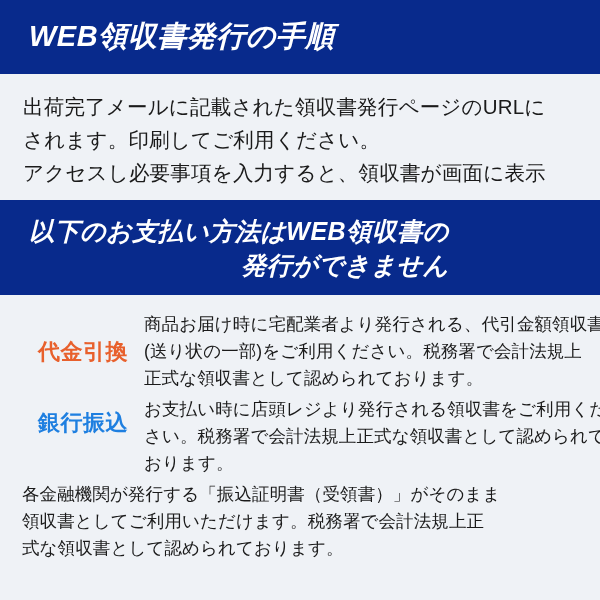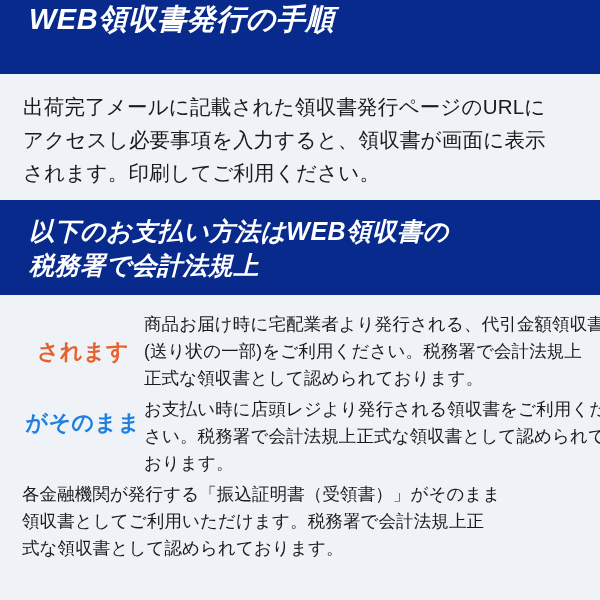--- a/index.html
+++ b/index.html
@@ -24,21 +24,21 @@
   }
 
   
   .banner {
     background: #082a8c;
     color: #ffffff;
     font-weight: bold;
     font-style: italic;
     letter-spacing: 0.5px;
     display: flex;
-    align-items: flex-start;
+    align-items: center;
     box-sizing: border-box;
   }
 
   .banner-title {
     position: absolute;
     left: 0;
     top: 0;
     width: 600px;
     height: 74px;
     padding-left: 29px;
@@ -48,20 +48,21 @@
   .banner-notice {
     position: absolute;
     left: 0;
     top: 200px;
     width: 600px;
     height: 95px;
     padding-left: 29px;
     font-size: 25px;
     line-height: 34px;
     align-items: center;
+    text-align: right;
   }
   .banner-notice .lines {
     display: block;
   }
   .banner-notice .line {
     display: block;
     white-space: nowrap;
   }
 
   
@@ -139,48 +140,48 @@
 <body>
 
 <div class="page" style="background: rgb(239, 242, 246);">
 
   <div class="banner banner-title" style="background: rgb(8, 42, 140);">
     <span>WEB領収書発行の手順</span>
   </div>
 
   <div class="intro">
     <span class="line">出荷完了メールに記載された領収書発行ページのURLに</span>
+    <span class="line">されます。印刷してご利用ください。</span>
     <span class="line">アクセスし必要事項を入力すると、領収書が画面に表示</span>
-    <span class="line">されます。印刷してご利用ください。</span>
   </div>
 
   <div class="banner banner-notice" style="background: rgb(8, 42, 140);">
     <span class="lines">
       <span class="line">以下のお支払い方法はWEB領収書の</span>
-      <span class="line">税務署で会計法規上</span>
+      <span class="line">発行ができません</span>
     </span>
   </div>
 
   <div class="methods">
 
     <div class="method-row" id="row-daibiki">
       <div class="method-label" style="color: rgb(232, 96, 44);">
-        <span class="lbl-line">されます</span>
+        <span class="lbl-line">代金引換</span>
 
       </div>
       <div class="method-desc">
         <span class="line">商品お届け時に宅配業者より発行される、代引金額領収書</span>
         <span class="line">(送り状の一部)をご利用ください。税務署で会計法規上</span>
         <span class="line">正式な領収書として認められております。</span>
       </div>
     </div>
 
     <div class="method-row" id="row-konbini">
       <div class="method-label" style="color: rgb(30, 127, 224);">
-        <span class="lbl-line">がそのまま</span>
+        <span class="lbl-line">銀行振込</span>
       </div>
       <div class="method-desc">
         <span class="line">お支払い時に店頭レジより発行される領収書をご利用くだ</span>
         <span class="line">さい。税務署で会計法規上正式な領収書として認められて</span>
         <span class="line">おります。</span>
       </div>
     </div>
 
     <div class="method-row" id="row-ginko">
       <div class="method-desc">

